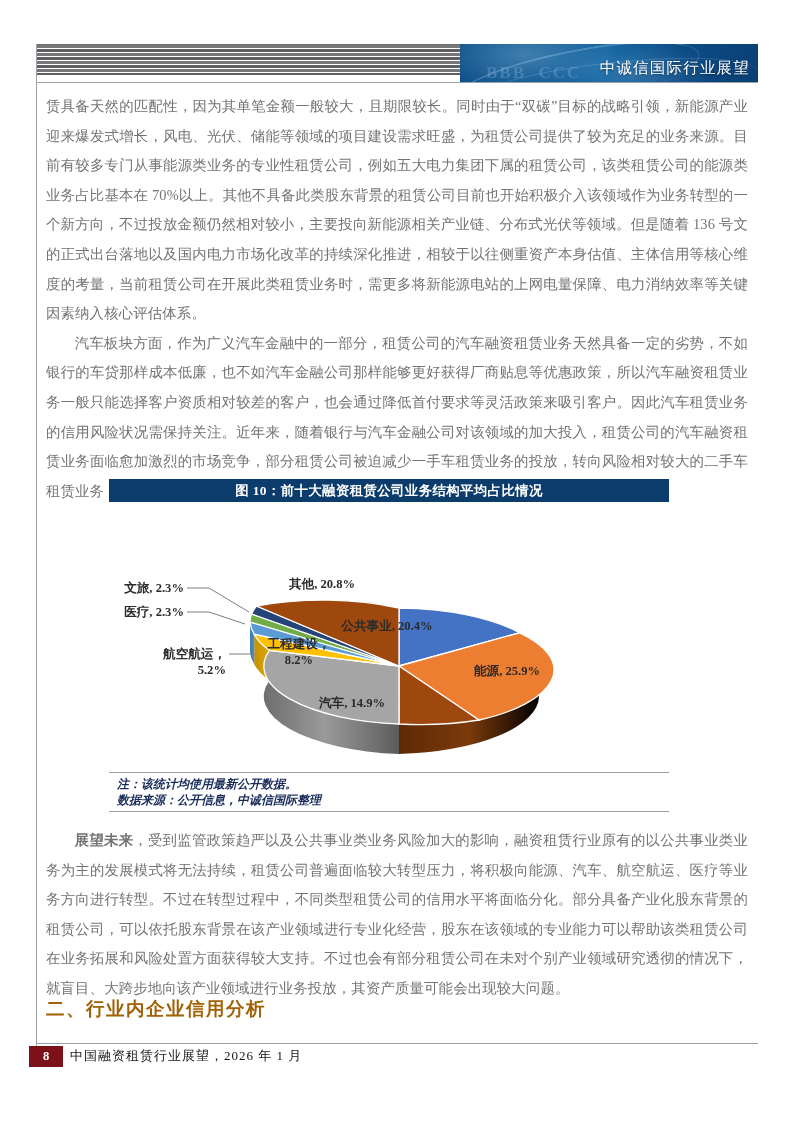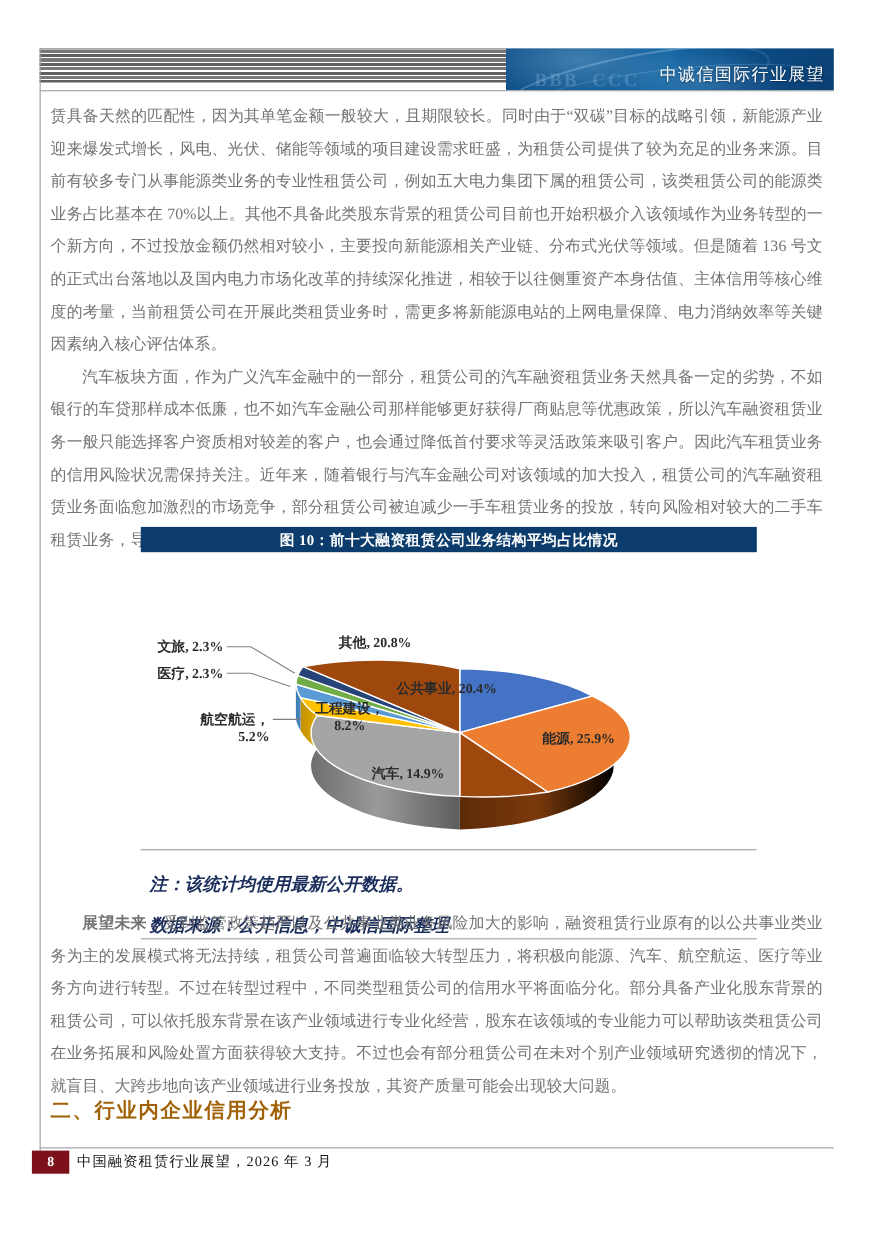--- a/index.html
+++ b/index.html
@@ -67,42 +67,41 @@
   p.body{
     margin:0 0 0 0;
     font-size:14.4px;line-height:29.6px;
     color:#737373;text-align:justify;text-justify:inter-ideograph;
     letter-spacing:.15px;
   }
   p.body.indent{text-indent:2em;}
   .bold{font-weight:bold;}
 
   
-  .figure{position:absolute;left:128px;top:479px;width:560px;}
+  .figure{position:absolute;left:109px;top:479px;width:560px;}
   .fig-titlebar{
     width:560px;height:23px;background:#0b3c6b;
     display:flex;align-items:center;justify-content:center;
   }
   .fig-title{
     color:#ffffff;font-size:13.4px;font-weight:bold;letter-spacing:.4px;
     font-family:"Liberation Serif","DejaVu Serif",serif;white-space:nowrap;
   }
   .chart-area{position:relative;width:560px;height:290px;}
   .pie-wrap{position:absolute;left:0px;top:0px;width:560px;height:290px;}
 
   .fig-notes{
     position:absolute;left:0px;top:293px;width:560px;
     border-top:1px solid #9aa0a6;border-bottom:1px solid #9aa0a6;
     padding:3px 0 3px 0;
   }
   .fig-note{
-    font-size:16px;line-height:16px;color:#1a2d5a;
+    font-size:12px;line-height:16px;color:#1a2d5a;
     font-style:italic;font-weight:bold;padding-left:8px;
     font-family:"Liberation Serif","DejaVu Serif",serif;
-    margin-top:21px;
   }
 
   
   .section-head{
     position:absolute;left:46px;top:996px;
     font-size:18.5px;font-weight:bold;color:#a16207;
     letter-spacing:1.5px;
     font-family:"Liberation Sans","DejaVu Sans",sans-serif;
   }
 
@@ -259,15 +258,15 @@
   </div>
 
   <div style="position:absolute;left:46px;top:826px;width:702px;">
     <p class="body indent"><span class="bold">展望未来</span><span>，受到监管政策趋严以及公共事业类业务风险加大的影响，融资租赁行业原有的以公共事业类业务为主的发展模式将无法持续，租赁公司普遍面临较大转型压力，将积极向能源、汽车、航空航运、医疗等业务方向进行转型。不过在转型过程中，不同类型租赁公司的信用水平将面临分化。部分具备产业化股东背景的租赁公司，可以依托股东背景在该产业领域进行专业化经营，股东在该领域的专业能力可以帮助该类租赁公司在业务拓展和风险处置方面获得较大支持。不过也会有部分租赁公司在未对个别产业领域研究透彻的情况下，就盲目、大跨步地向该产业领域进行业务投放，其资产质量可能会出现较大问题。</span></p>
   </div>
 
   <div class="section-head">二、行业内企业信用分析</div>
 
   <div class="footer-rule"></div>
   <div class="pagebox">8</div>
-  <div class="footer-text">中国融资租赁行业展望，2026 年 3 月</div>
+  <div class="footer-text">中国融资租赁行业展望，2026 年 1 月</div>
 
 </div>
 
 </body></html>

